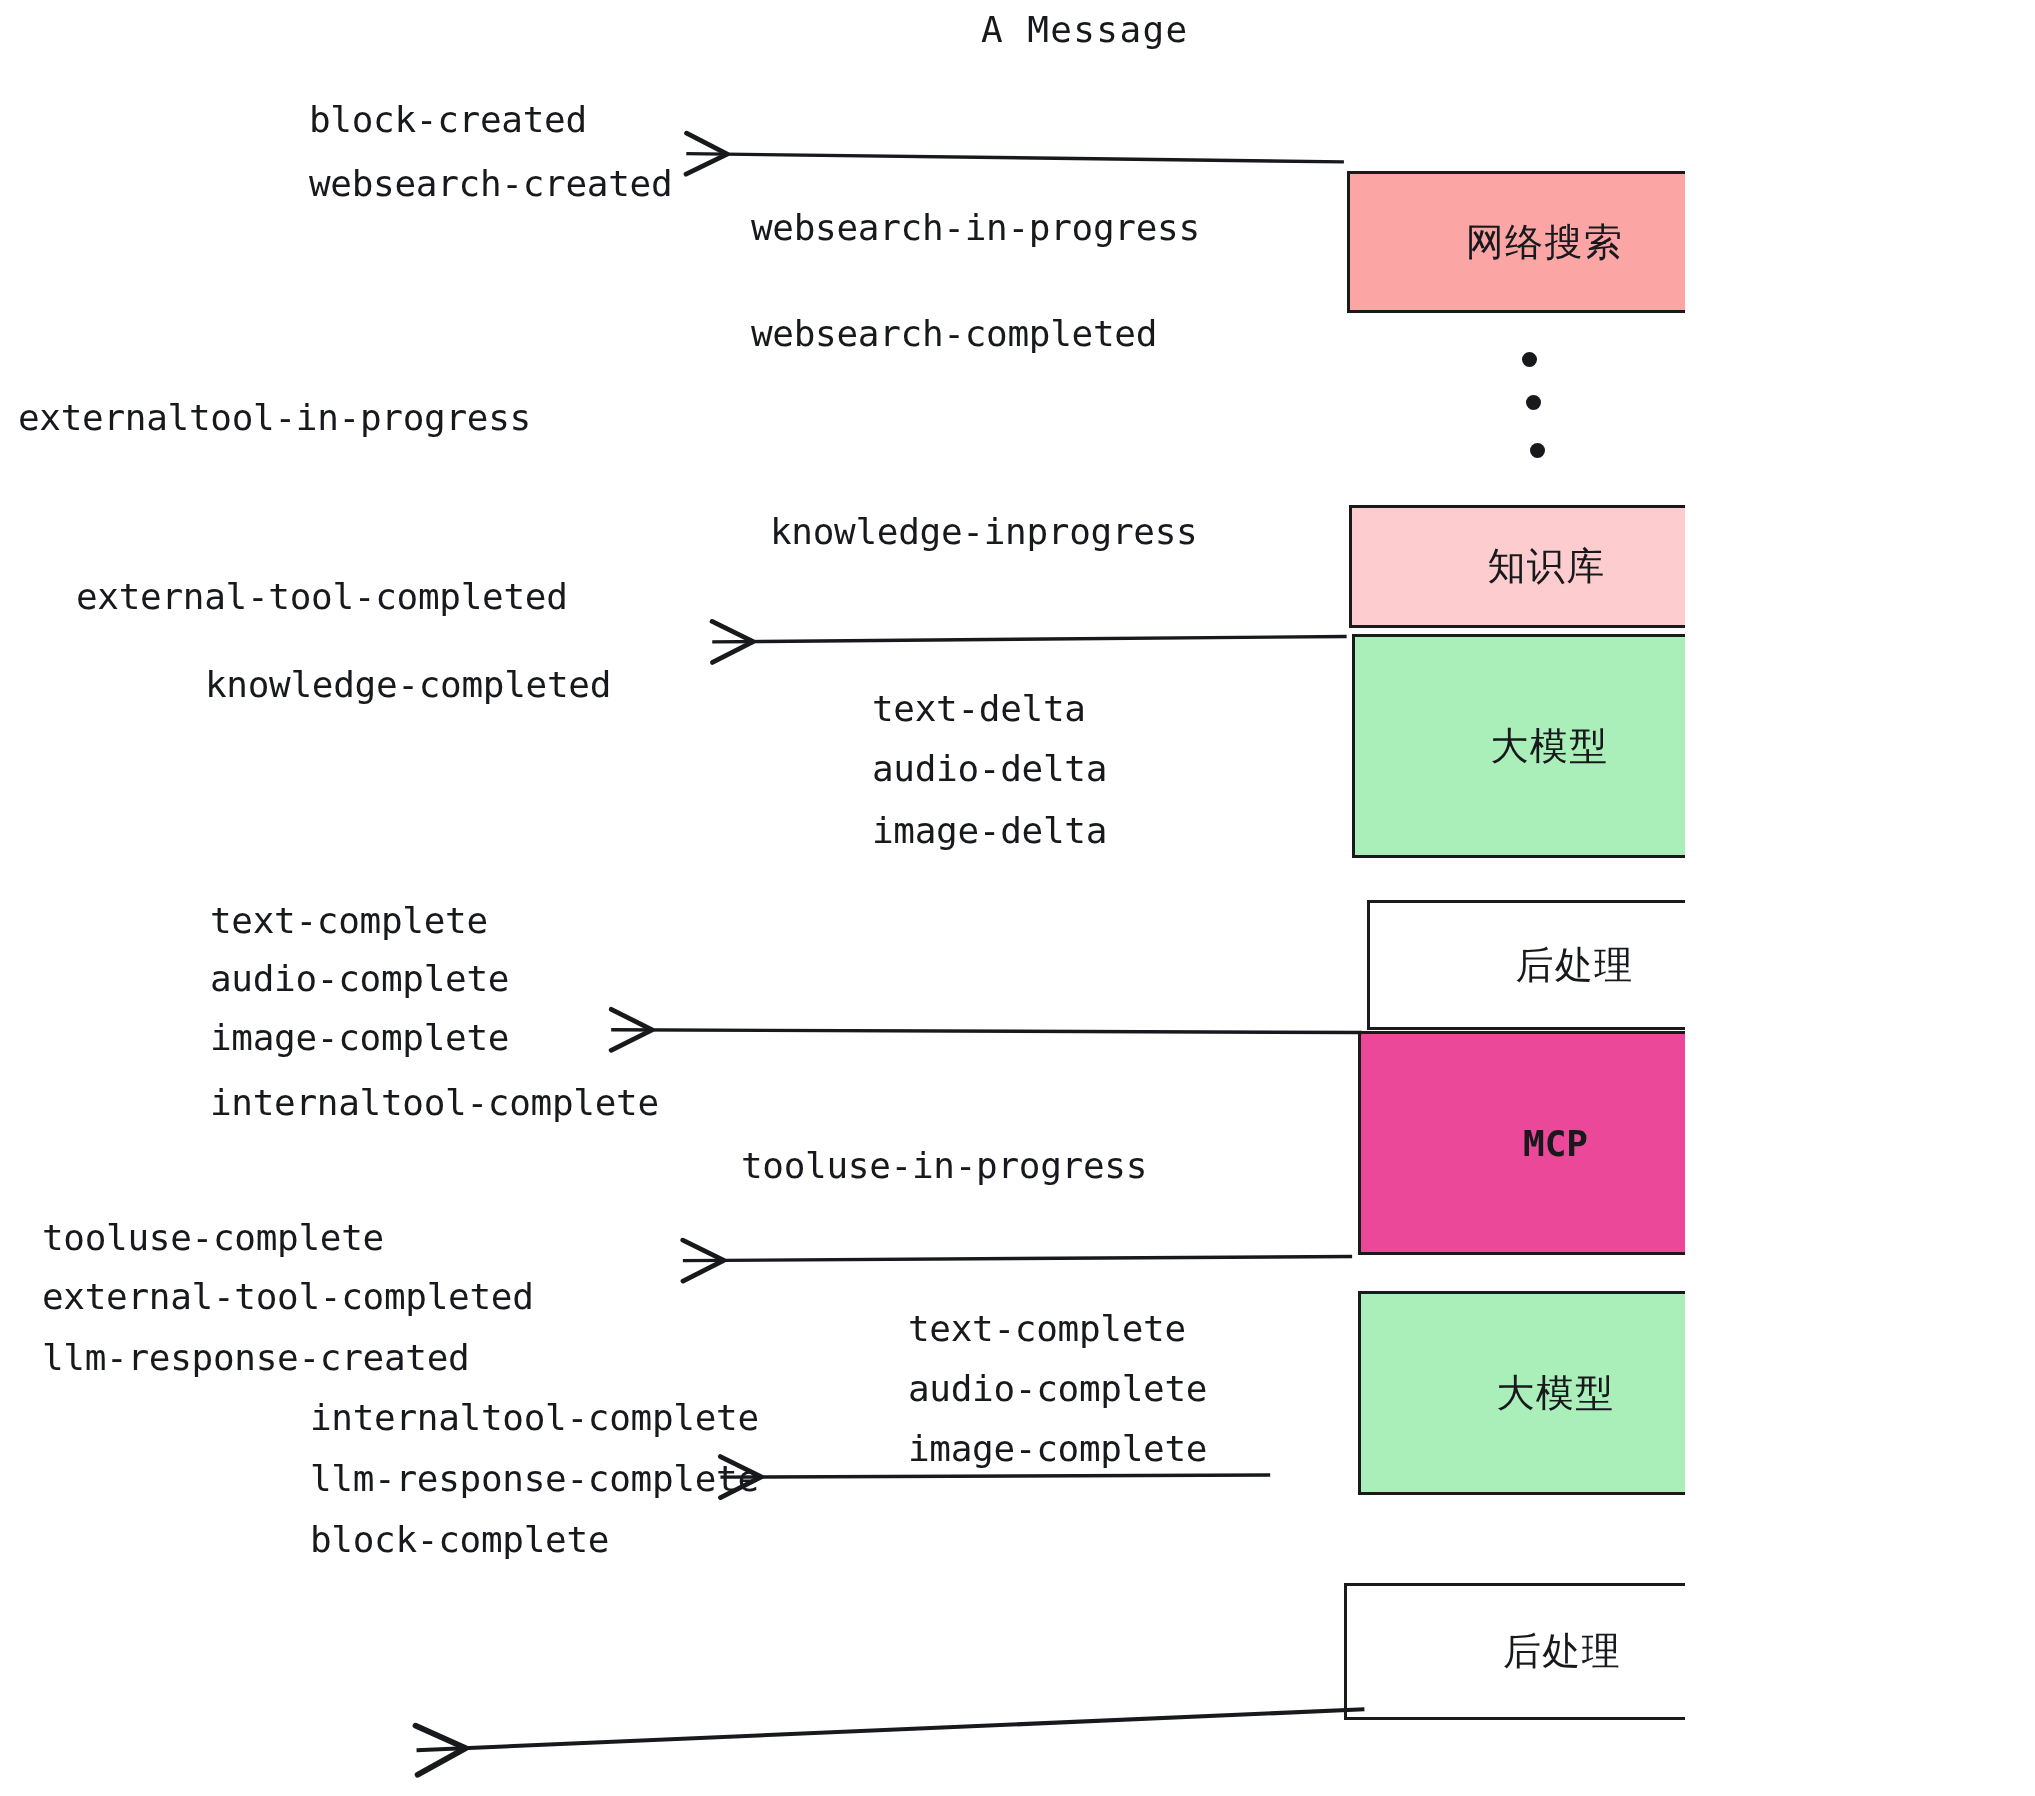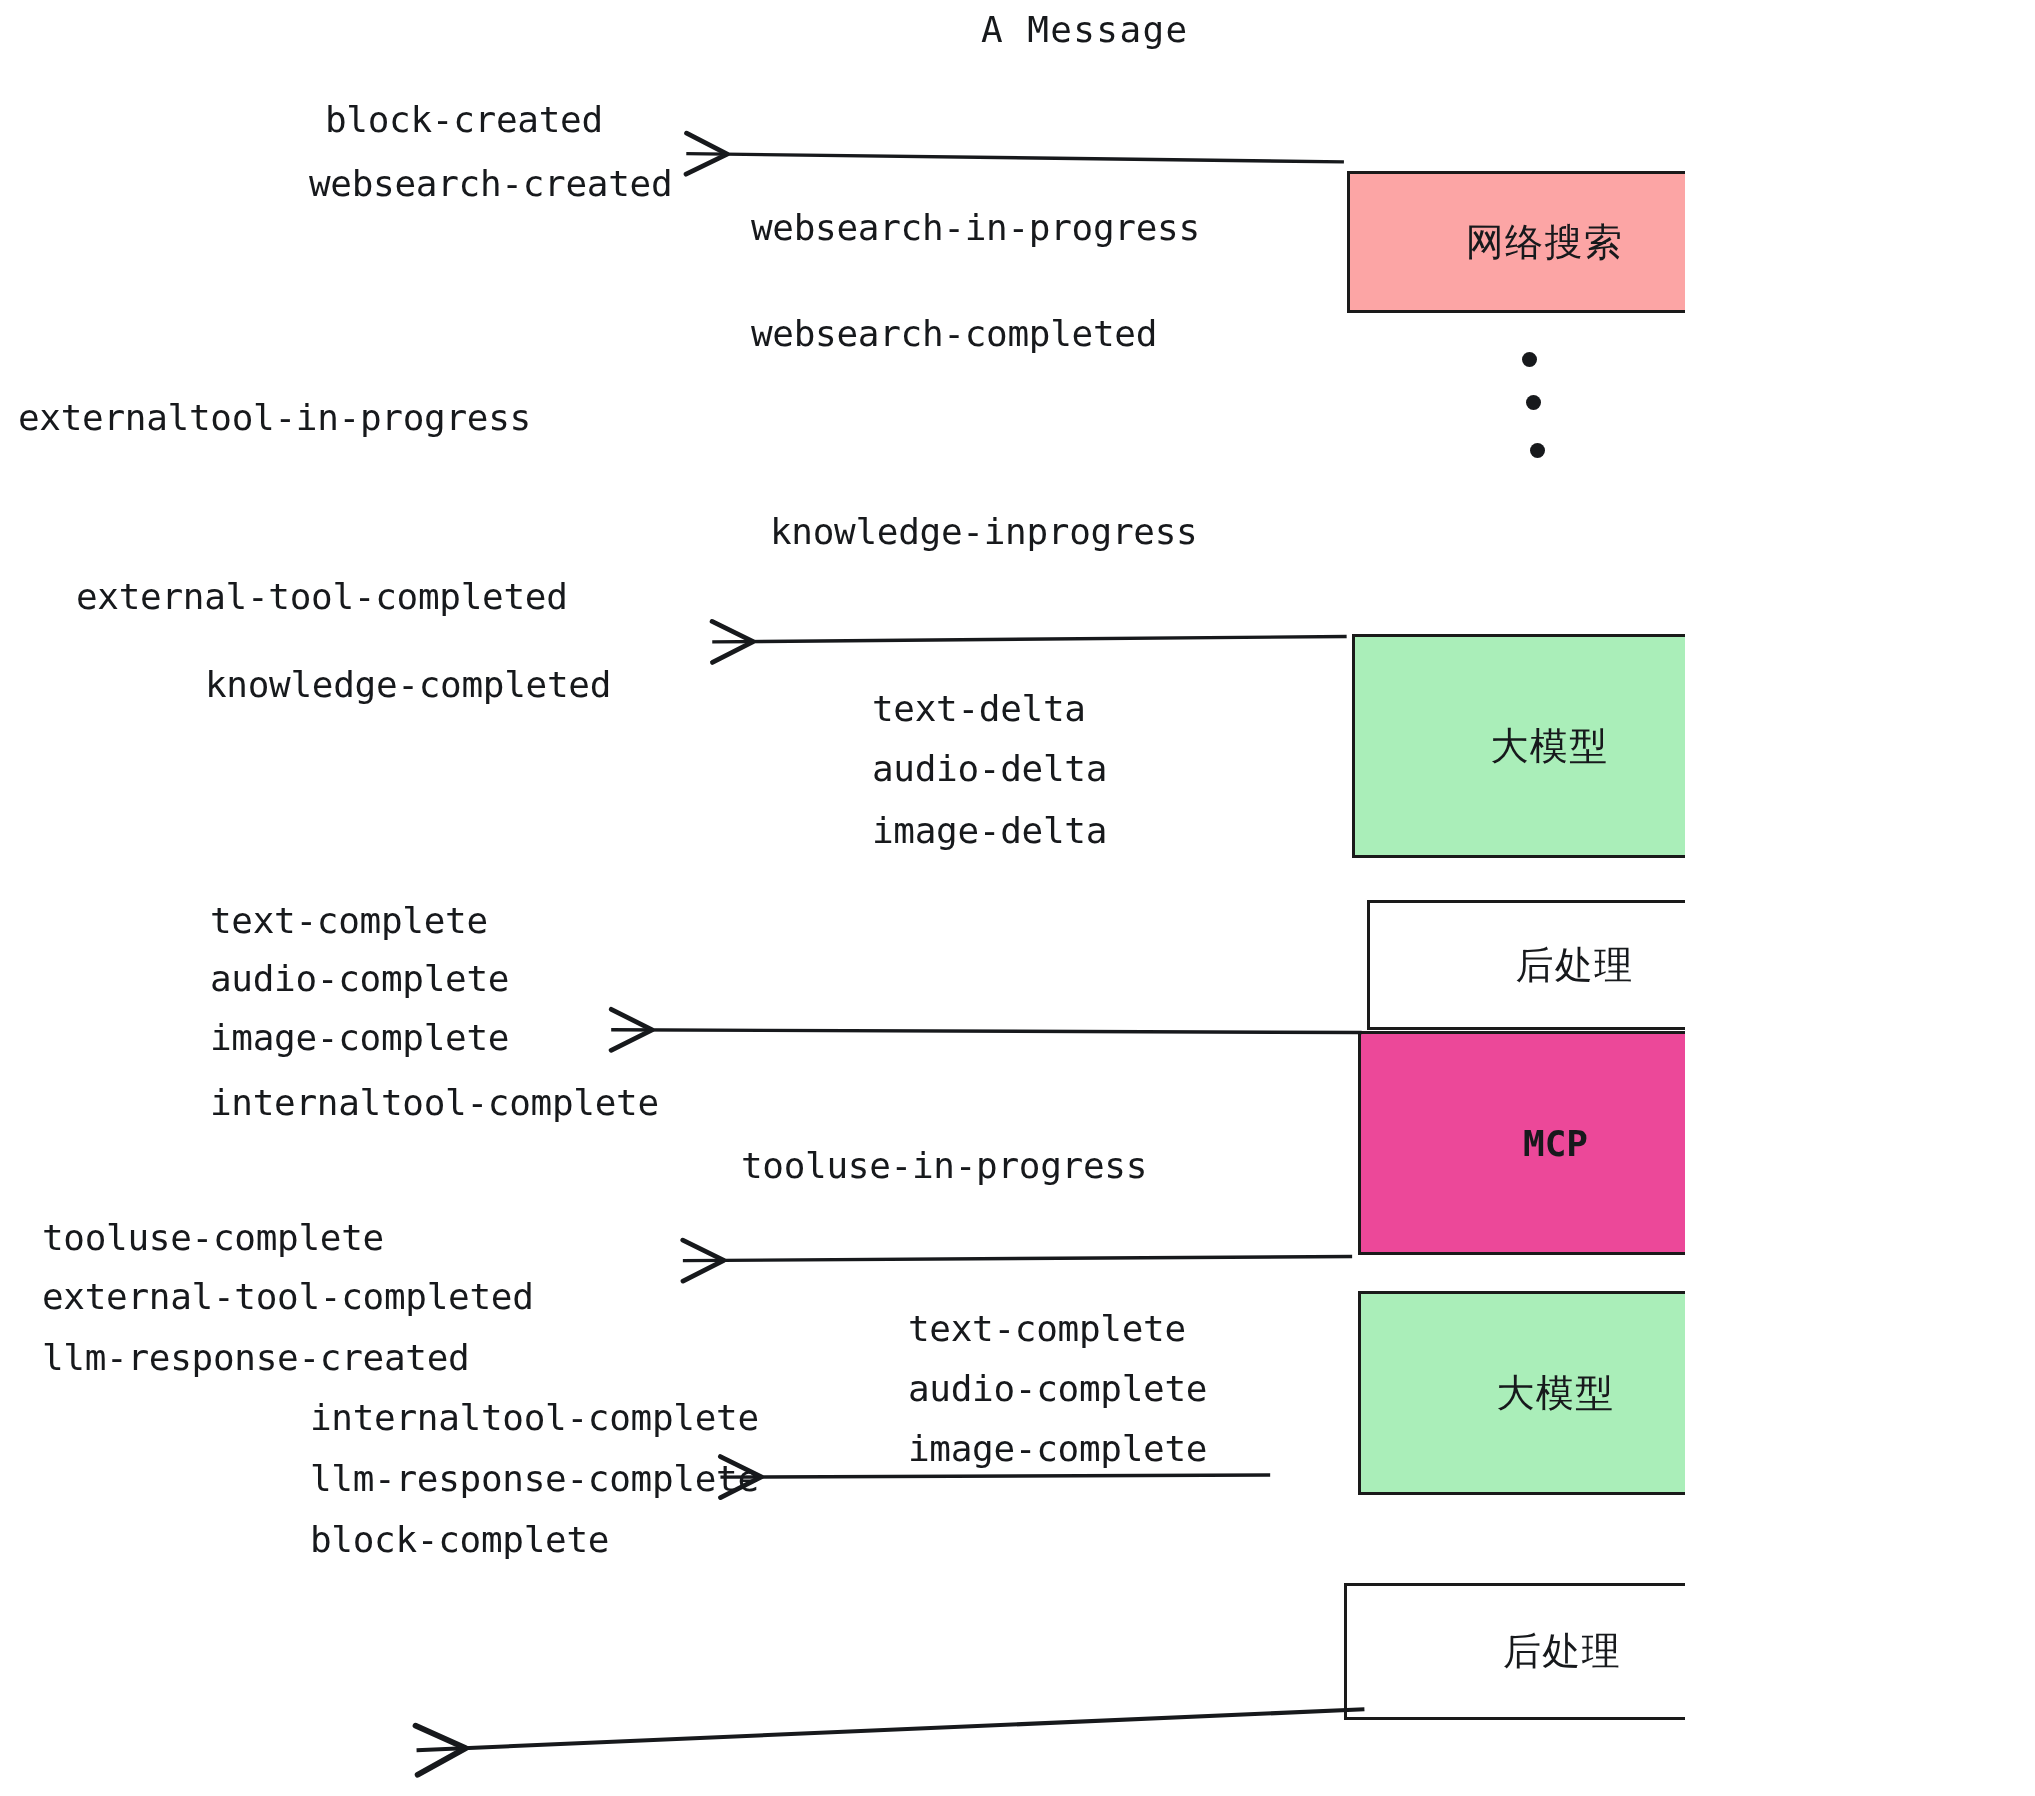--- a/index.html
+++ b/index.html
@@ -75,21 +75,21 @@
     background: #17191c;
   }
 </style>
 </head>
 <body>
 
 <div id="canvas">
 
   <div class="title" style="left:981px; top:12.3px;">A Message</div>
 
-  <div class="evt" style="left:325px;  top:102px;">block-created</div>
+  <div class="evt" style="left:309px;  top:102px;">block-created</div>
   <div class="evt" style="left:309px;  top:166px;">websearch-created</div>
   <div class="evt" style="left:751px; top:210px;">websearch-in-progress</div>
   <div class="evt" style="left:751px; top:296px;margin-top:20px;">websearch-completed</div>
   <div class="evt" style="left:18px;   top:400px;">externaltool-in-progress</div>
   <div class="evt" style="left:770px; top:514px;">knowledge-inprogress</div>
   <div class="evt" style="left:76px;  top:579px;">external-tool-completed</div>
   <div class="evt" style="left:205px;  top:639px;margin-top:28px;">knowledge-completed</div>
   <div class="evt" style="left:872px; top:691px;">text-delta</div>
   <div class="evt" style="left:872px; top:751px;">audio-delta</div>
   <div class="evt" style="left:872px; top:813px;">image-delta</div>
@@ -108,20 +108,23 @@
   <div class="evt" style="left:310px;  top:1461px;">llm-response-complete</div>
   <div class="evt" style="left:310px;  top:1522px;">block-complete</div>
   <div class="evt" style="left:310px;  top:1582px;"></div>
   <div class="evt" style="left:310px;  top:1643px;"></div>
   <div class="evt" style="left:6.8px;   top:1721px;"></div>
 
   <div class="box" style="left:1347px; top:171px; width:395px; height:142px; background:#fca5a5;">
     <span>网络搜索</span>
   </div>
 
+  <div class="box" style="left:1349px; top:505px; width:395px; height:123px; background:#fcccce;">
+    <span>知识库</span>
+  </div>
 
   <div class="box" style="left:1352px; top:634px; width:395px; height:224px; background:#aaeeb9;">
     <span>大模型</span>
   </div>
 
   <div class="box" style="left:1367px; top:900px; width:415px; height:130px; background:#ffffff;">
     <span>后处理</span>
   </div>
 
   <div class="box latin" style="left:1358px; top:1031px; width:395px; height:224px; background:#ec4899;">

